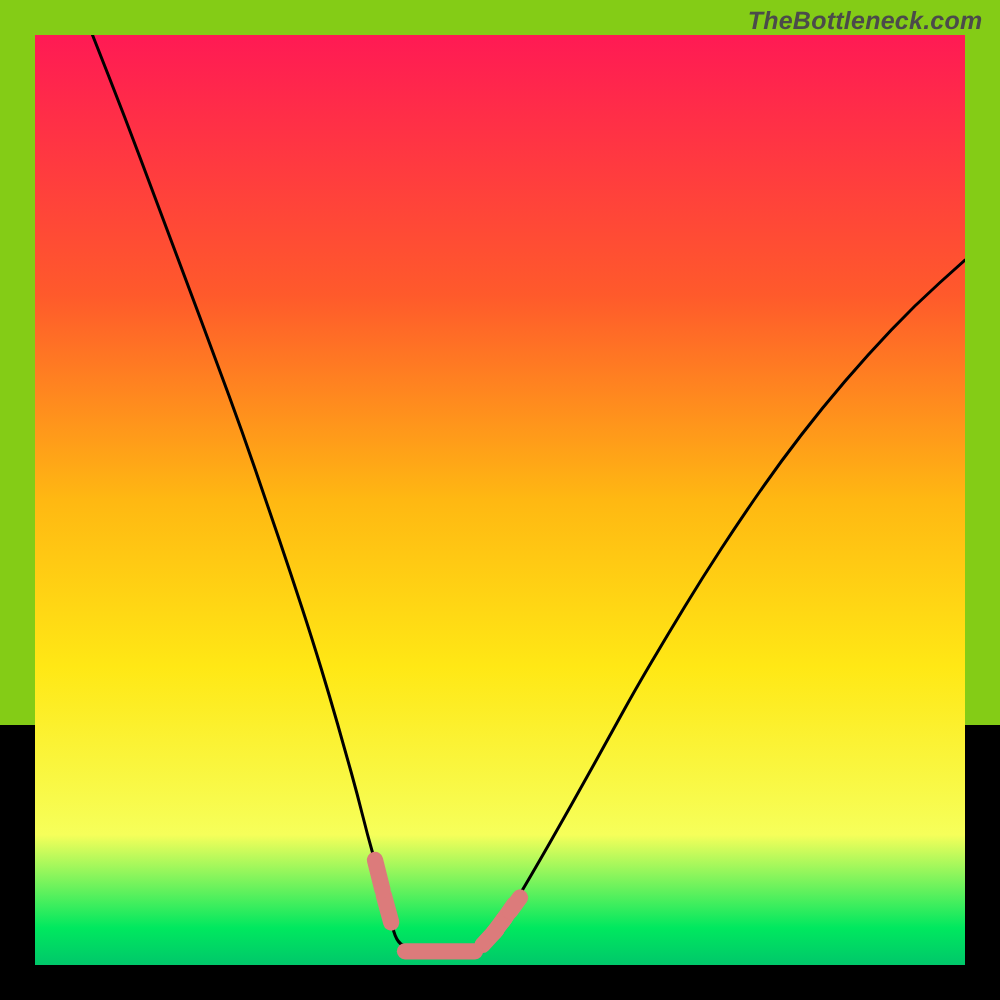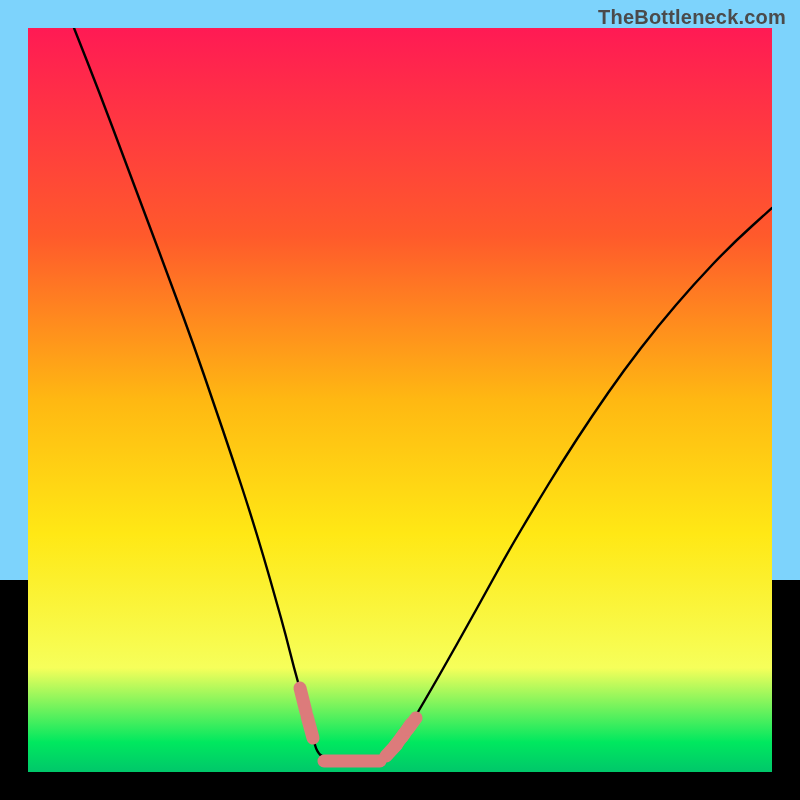--- a/index.html
+++ b/index.html
@@ -8,21 +8,22 @@
     width: 800px;
     height: 800px;
     overflow: hidden;
     background: #000;
     font-family: Arial, Helvetica, sans-serif;
   }
   .frame {
     position: relative;
     width: 800px;
     height: 580px;
-    background: #7dd3fc;
+    background: #84cc16;
+    font-style: italic;
   }
   .watermark {
     position: absolute;
     top: 6px;
     right: 14px;
     color: #4b4b4b;
     font-size: 20px;
     font-weight: 600;
     letter-spacing: 0.2px;
     z-index: 10;

